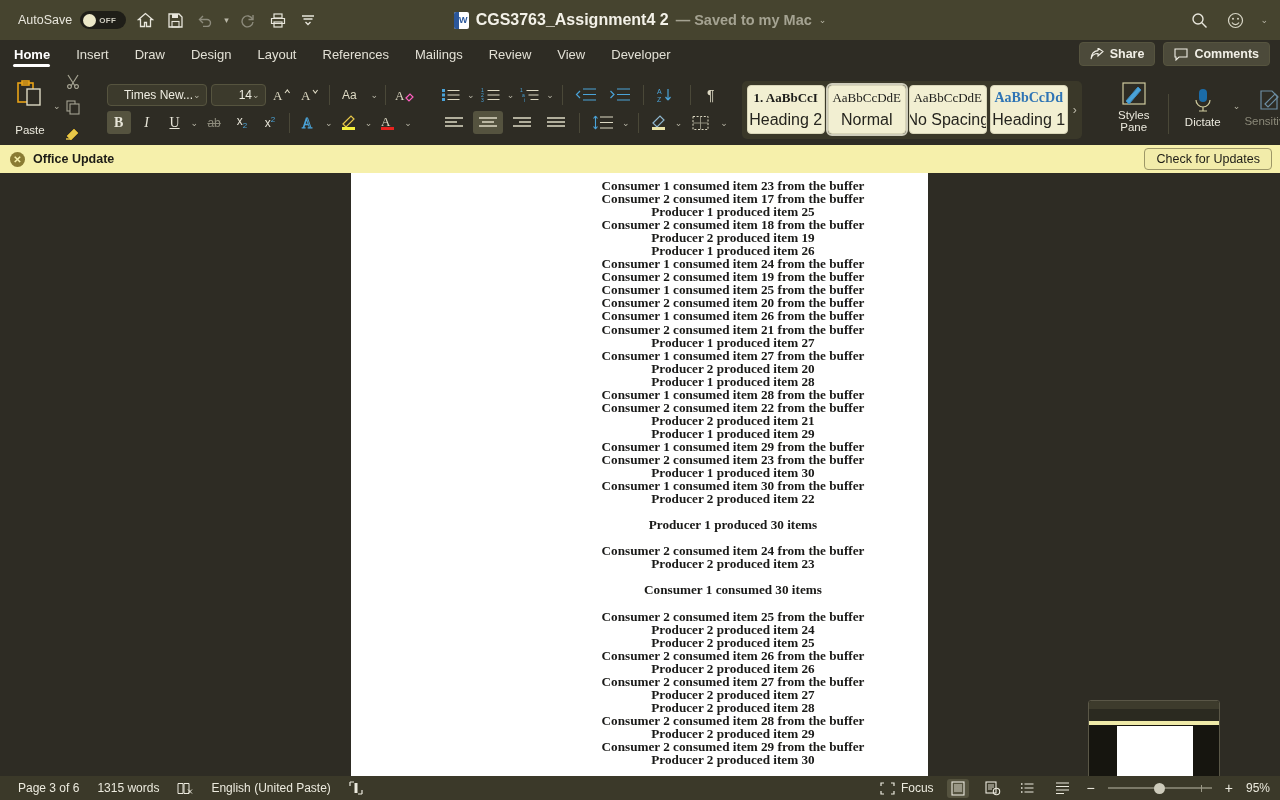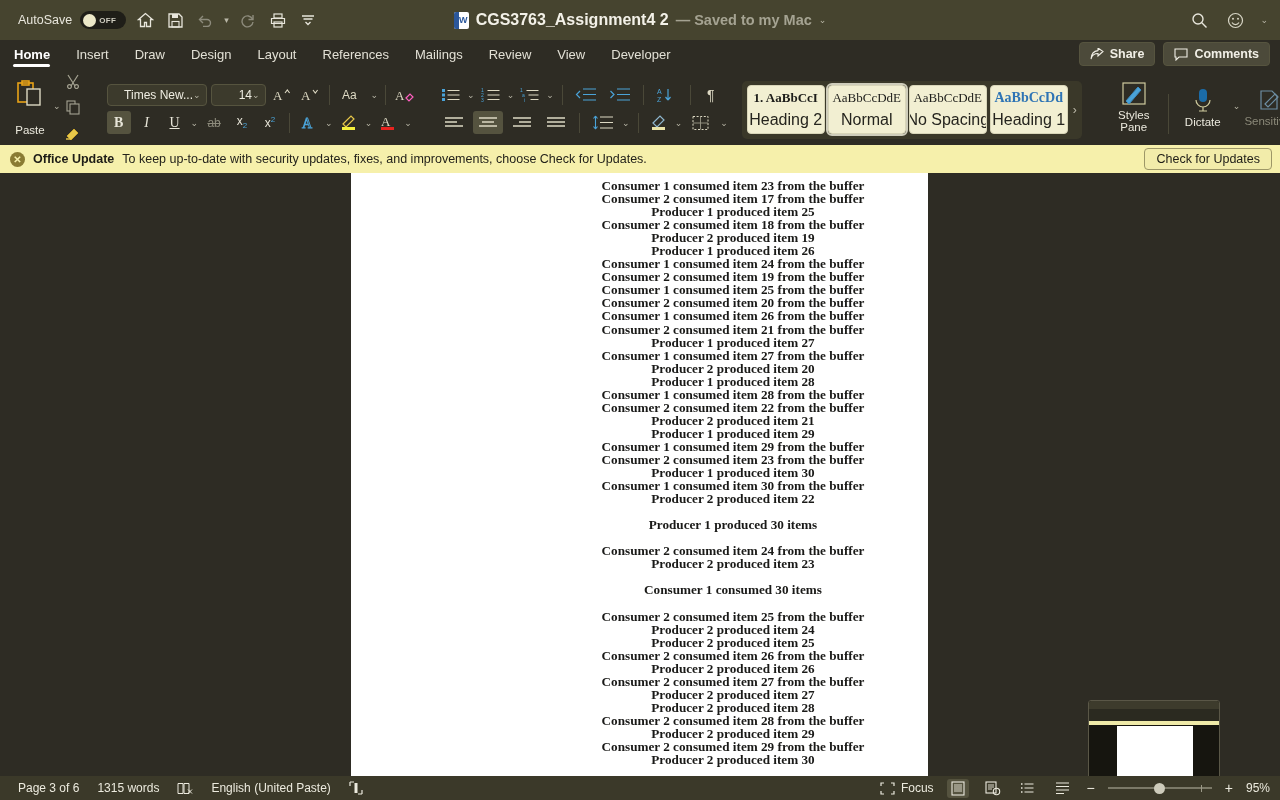--- a/index.html
+++ b/index.html
@@ -552,21 +552,20 @@
         </svg>
         <span class="cap">Sensitivity</span>
       </div>
 
     </div>
   </div>
 
   <div class="notice">
     <div class="x">✕</div>
     <span class="t1">Office Update</span>
-    <span class="t2">To keep up-to-date with security updates, fixes, and improvements, choose Check for Updates.</span>
     <div class="upd">Check for Updates</div>
   </div>
 
   <div class="canvas">
     <div class="page">
       <div class="doctext" id="doc-text"><div class="ln">Consumer 1 consumed item 23 from the buffer</div><div class="ln">Consumer 2 consumed item 17 from the buffer</div><div class="ln">Producer 1 produced item 25</div><div class="ln">Consumer 2 consumed item 18 from the buffer</div><div class="ln">Producer 2 produced item 19</div><div class="ln">Producer 1 produced item 26</div><div class="ln">Consumer 1 consumed item 24 from the buffer</div><div class="ln">Consumer 2 consumed item 19 from the buffer</div><div class="ln">Consumer 1 consumed item 25 from the buffer</div><div class="ln">Consumer 2 consumed item 20 from the buffer</div><div class="ln">Consumer 1 consumed item 26 from the buffer</div><div class="ln">Consumer 2 consumed item 21 from the buffer</div><div class="ln">Producer 1 produced item 27</div><div class="ln">Consumer 1 consumed item 27 from the buffer</div><div class="ln">Producer 2 produced item 20</div><div class="ln">Producer 1 produced item 28</div><div class="ln">Consumer 1 consumed item 28 from the buffer</div><div class="ln">Consumer 2 consumed item 22 from the buffer</div><div class="ln">Producer 2 produced item 21</div><div class="ln">Producer 1 produced item 29</div><div class="ln">Consumer 1 consumed item 29 from the buffer</div><div class="ln">Consumer 2 consumed item 23 from the buffer</div><div class="ln">Producer 1 produced item 30</div><div class="ln">Consumer 1 consumed item 30 from the buffer</div><div class="ln">Producer 2 produced item 22</div><div class="blank">&nbsp;</div><div class="ln">Producer 1 produced 30 items</div><div class="blank">&nbsp;</div><div class="ln">Consumer 2 consumed item 24 from the buffer</div><div class="ln">Producer 2 produced item 23</div><div class="blank">&nbsp;</div><div class="ln">Consumer 1 consumed 30 items</div><div class="blank">&nbsp;</div><div class="ln">Consumer 2 consumed item 25 from the buffer</div><div class="ln">Producer 2 produced item 24</div><div class="ln">Producer 2 produced item 25</div><div class="ln">Consumer 2 consumed item 26 from the buffer</div><div class="ln">Producer 2 produced item 26</div><div class="ln">Consumer 2 consumed item 27 from the buffer</div><div class="ln">Producer 2 produced item 27</div><div class="ln">Producer 2 produced item 28</div><div class="ln">Consumer 2 consumed item 28 from the buffer</div><div class="ln">Producer 2 produced item 29</div><div class="ln">Consumer 2 consumed item 29 from the buffer</div><div class="ln">Producer 2 produced item 30</div></div>
     </div>
   </div>
 
   <div class="thumb">

